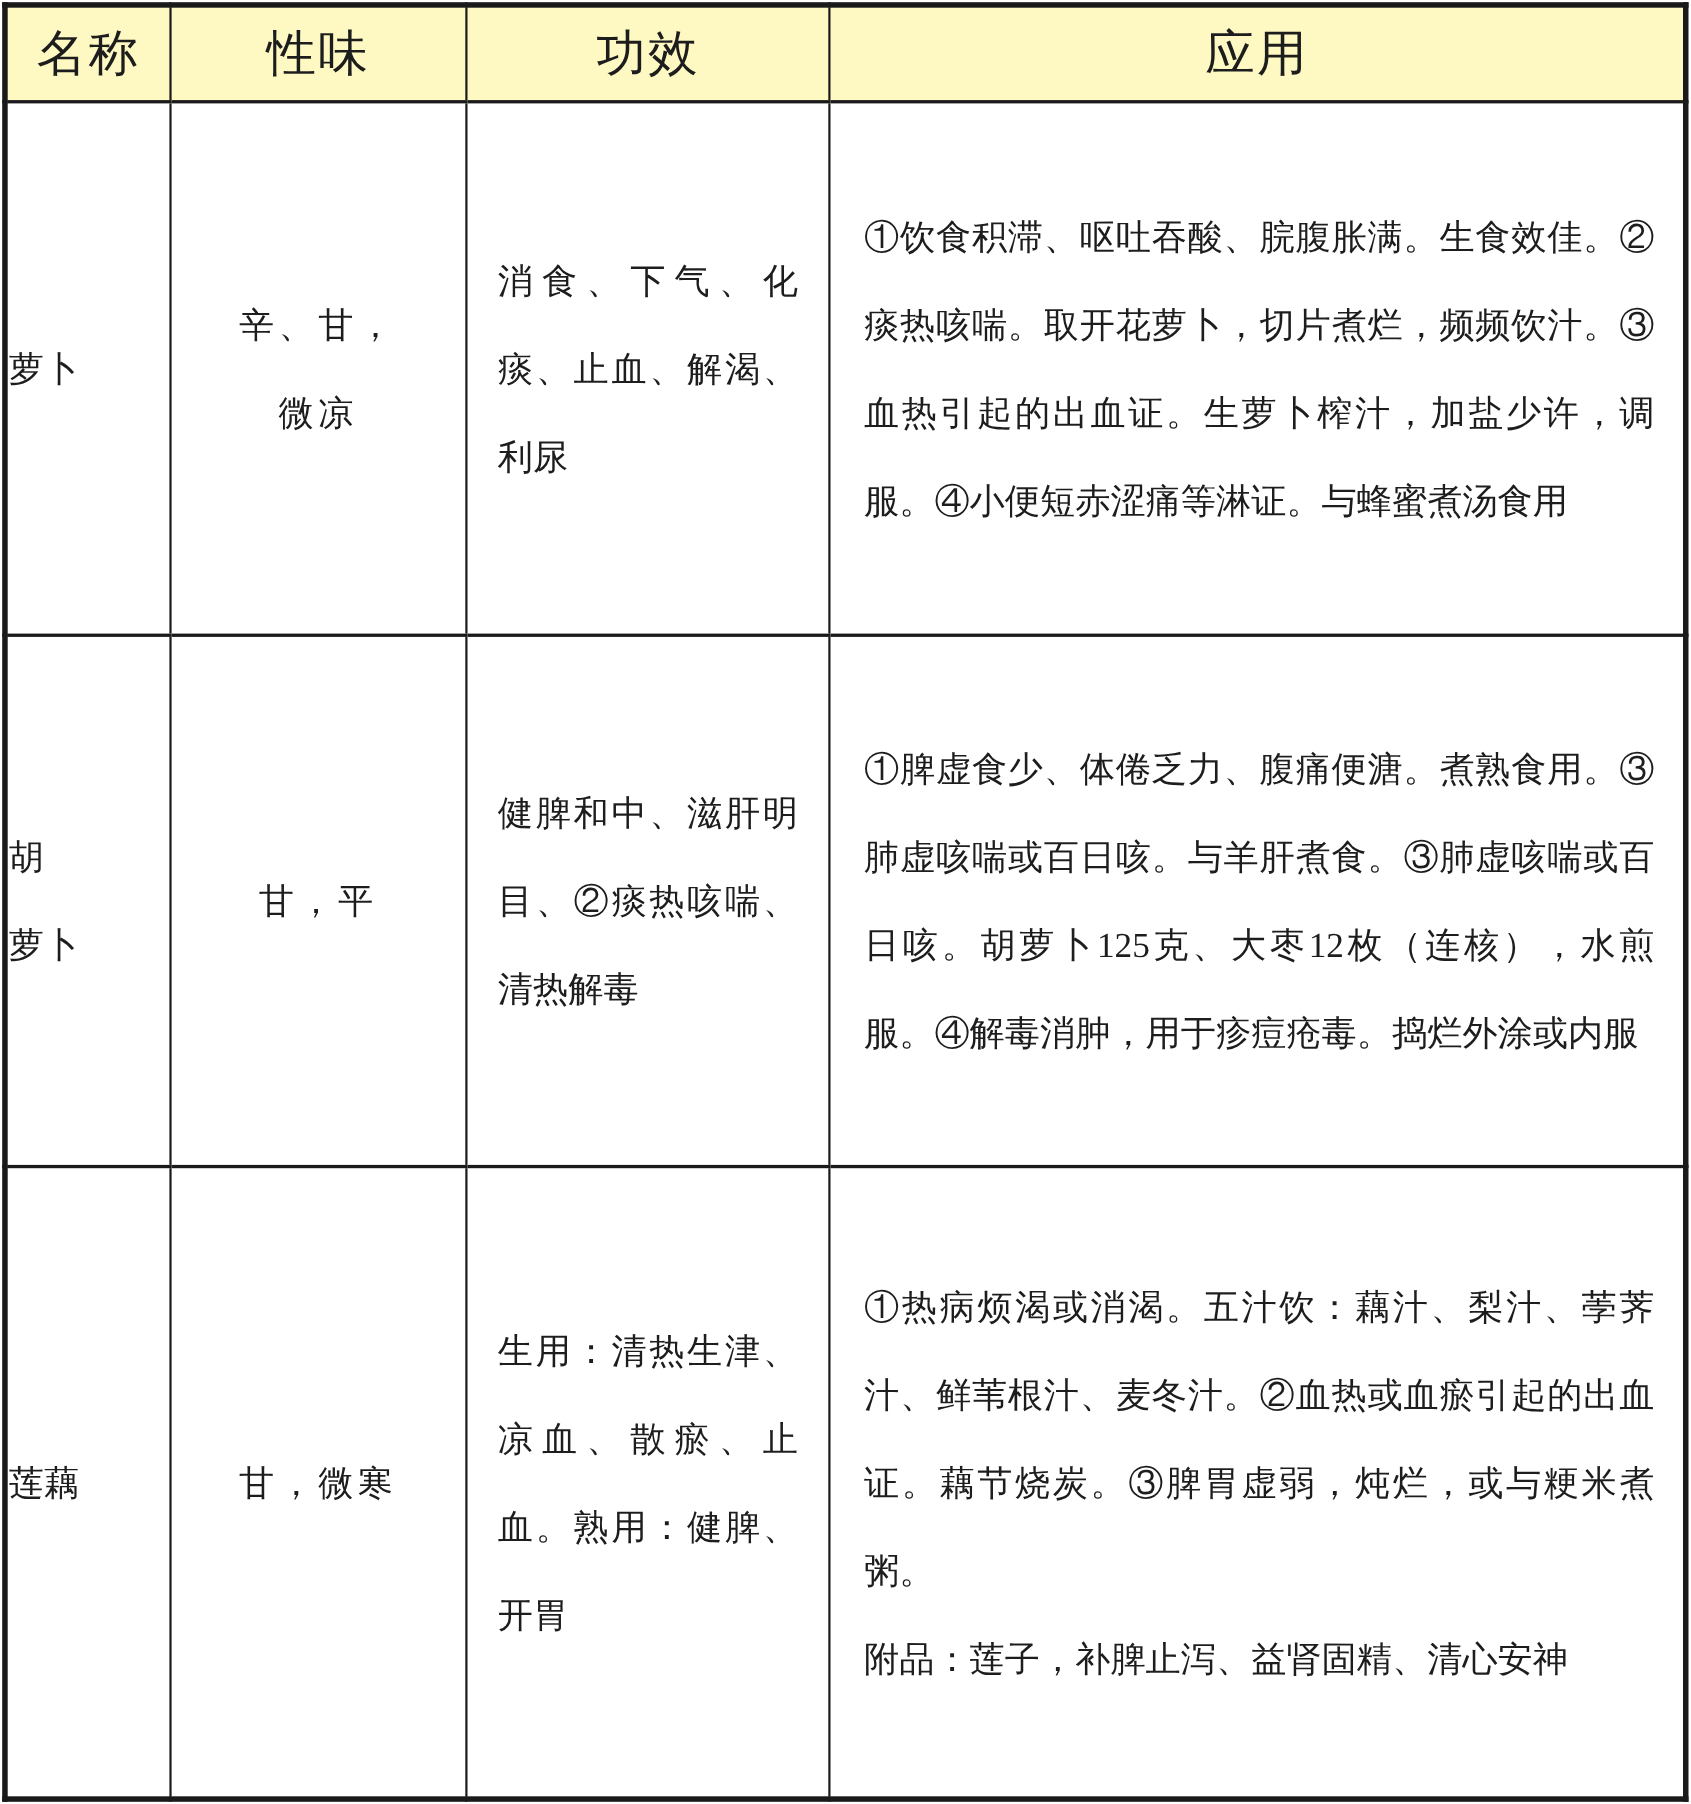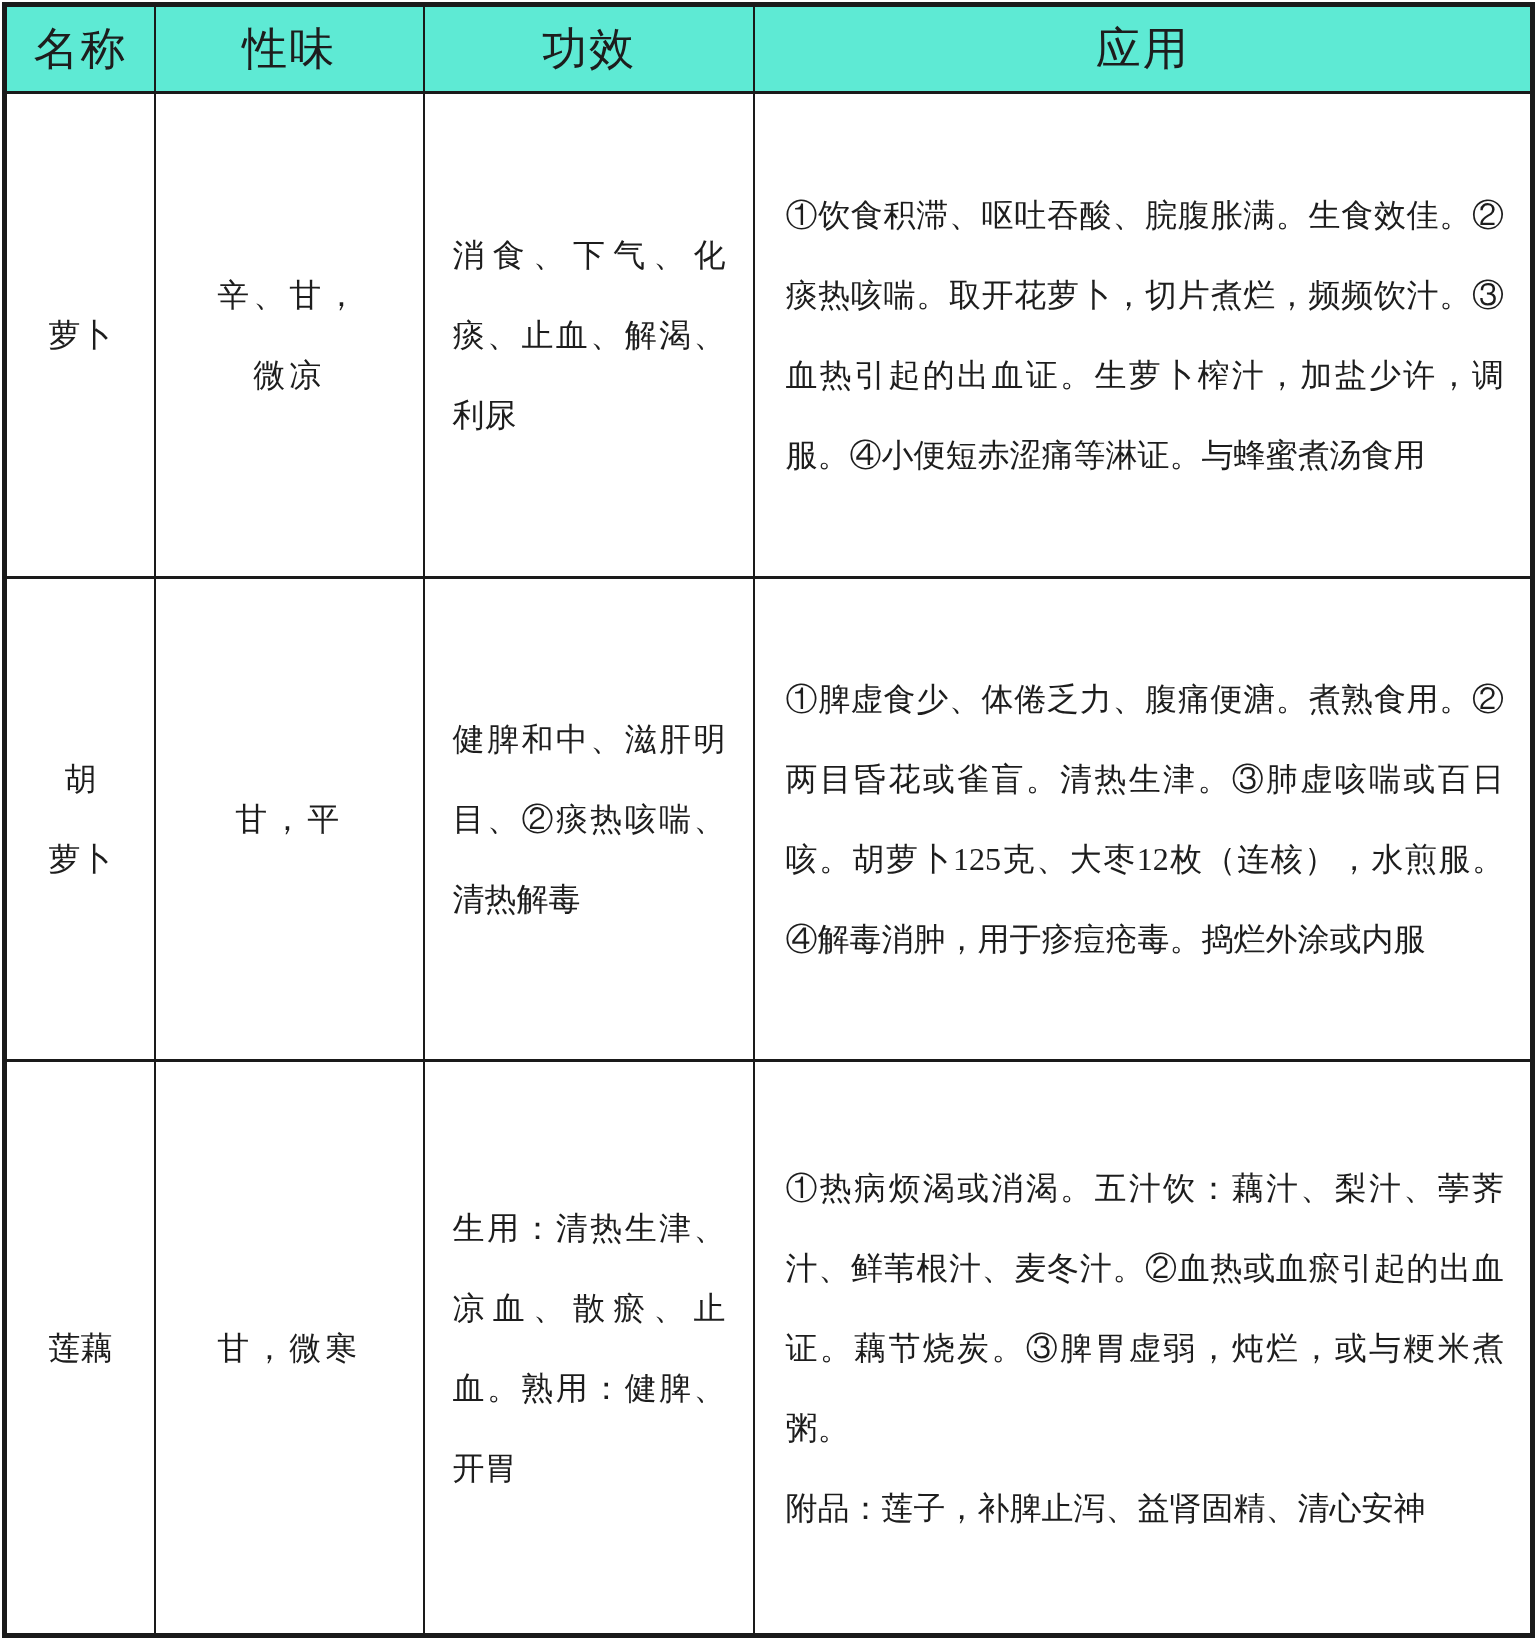--- a/index.html
+++ b/index.html
@@ -34,34 +34,34 @@
     border-top: 3px solid #1a1a1a;
     border-bottom: 3px solid #1a1a1a;
     box-sizing: border-box;
   }
   thead tr { height: 88px; }
   tr.row-luobo    { height: 483px; }
   tr.row-huluobo  { height: 481px; }
   tr.row-lianou   { height: 572px; }
 
   th {
-    background: #5eead4;
+    background: #fef9c3;
     font-weight: normal;
     font-size: 45px;
     text-align: center;
     vertical-align: middle;
     letter-spacing: 2px;
   }
   td {
     font-size: 32px;
     line-height: 80px;
     vertical-align: middle;
   }
   td.cell-name {
-    text-align: center;
+    text-align: left;
     white-space: pre-line;
   }
   td.cell-nature {
     text-align: center;
     white-space: pre-line;
     letter-spacing: 4px;
     margin-top: 28px;
   }
   td.cell-effect {
     text-align: justify;
@@ -99,21 +99,21 @@
       <td class="cell-nature">辛、甘，
 微凉</td>
       <td class="cell-effect">消食、下气、化痰、止血、解渴、利尿</td>
       <td class="cell-app">①饮食积滞、呕吐吞酸、脘腹胀满。生食效佳。②痰热咳喘。取开花萝卜，切片煮烂，频频饮汁。③血热引起的出血证。生萝卜榨汁，加盐少许，调服。④小便短赤涩痛等淋证。与蜂蜜煮汤食用</td>
     </tr>
     <tr class="row-huluobo">
       <td class="cell-name">胡
 萝卜</td>
       <td class="cell-nature">甘，平</td>
       <td class="cell-effect">健脾和中、滋肝明目、②痰热咳喘、清热解毒</td>
-      <td class="cell-app">①脾虚食少、体倦乏力、腹痛便溏。煮熟食用。②两目昏花或雀盲。清热生津。③肺虚咳喘或百日咳。胡萝卜125克、大枣12枚（连核），水煎服。④解毒消肿，用于疹痘疮毒。捣烂外涂或内服</td>
+      <td class="cell-app">①脾虚食少、体倦乏力、腹痛便溏。煮熟食用。③肺虚咳喘或百日咳。与羊肝煮食。③肺虚咳喘或百日咳。胡萝卜125克、大枣12枚（连核），水煎服。④解毒消肿，用于疹痘疮毒。捣烂外涂或内服</td>
     </tr>
     <tr class="row-lianou">
       <td class="cell-name">莲藕</td>
       <td class="cell-nature">甘，微寒</td>
       <td class="cell-effect">生用：清热生津、凉血、散瘀、止血。熟用：健脾、开胃</td>
       <td class="cell-app">①热病烦渴或消渴。五汁饮：藕汁、梨汁、荸荠汁、鲜苇根汁、麦冬汁。②血热或血瘀引起的出血证。藕节烧炭。③脾胃虚弱，炖烂，或与粳米煮粥。
 附品：莲子，补脾止泻、益肾固精、清心安神</td>
     </tr>
   </tbody>
 </table>

